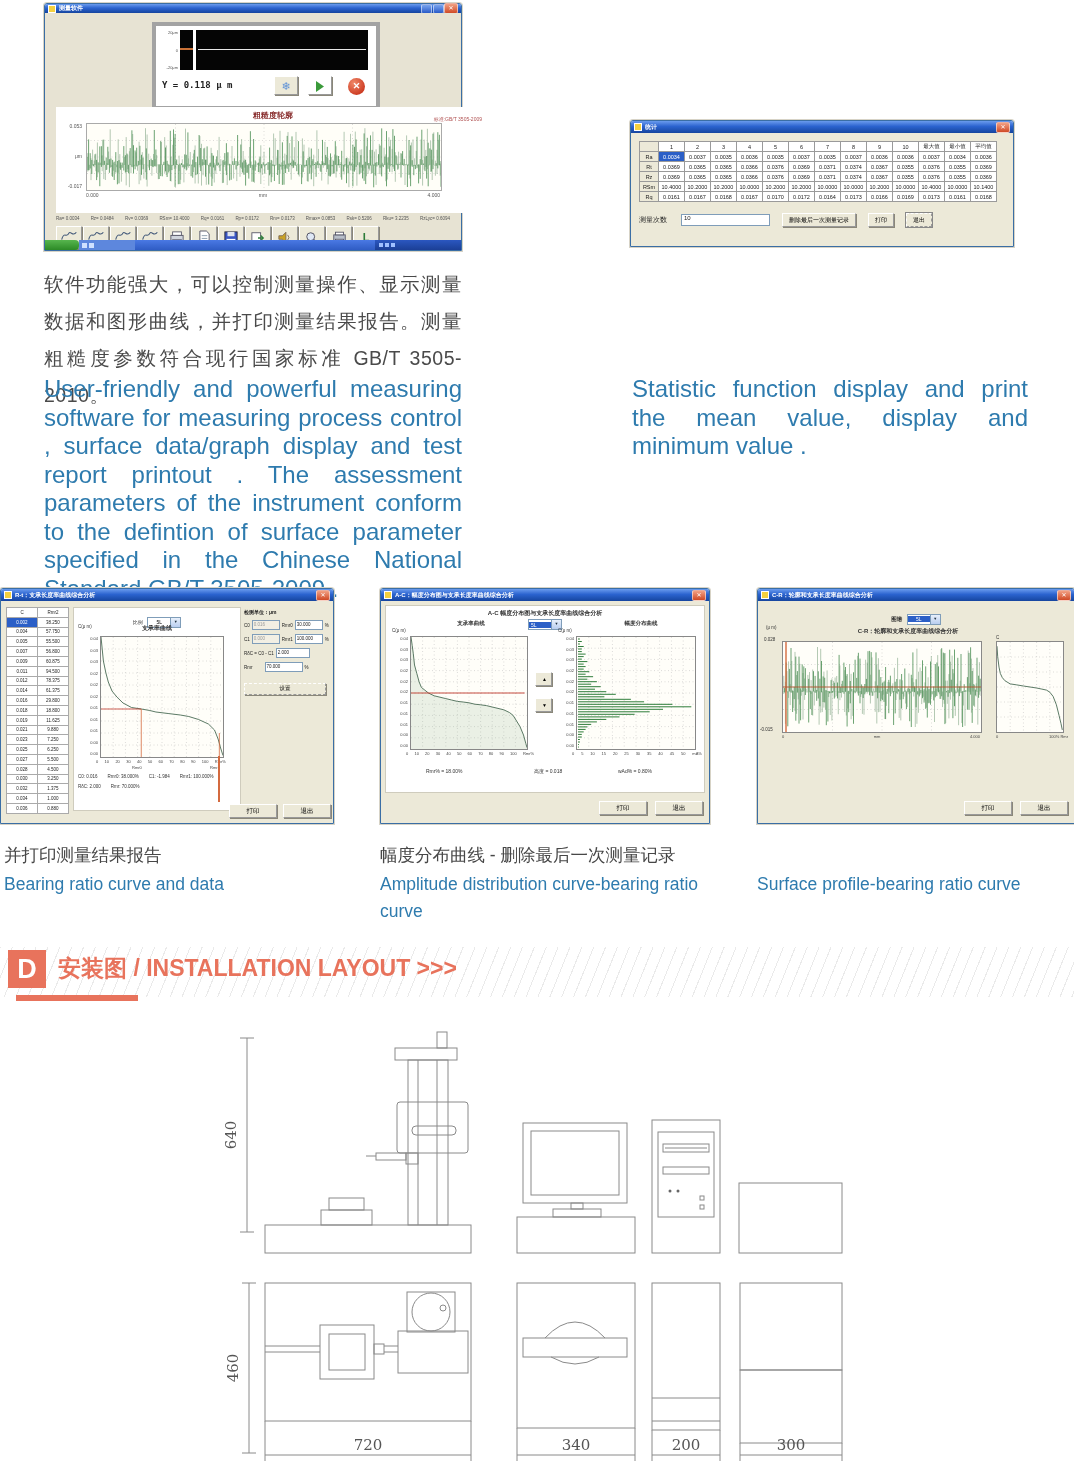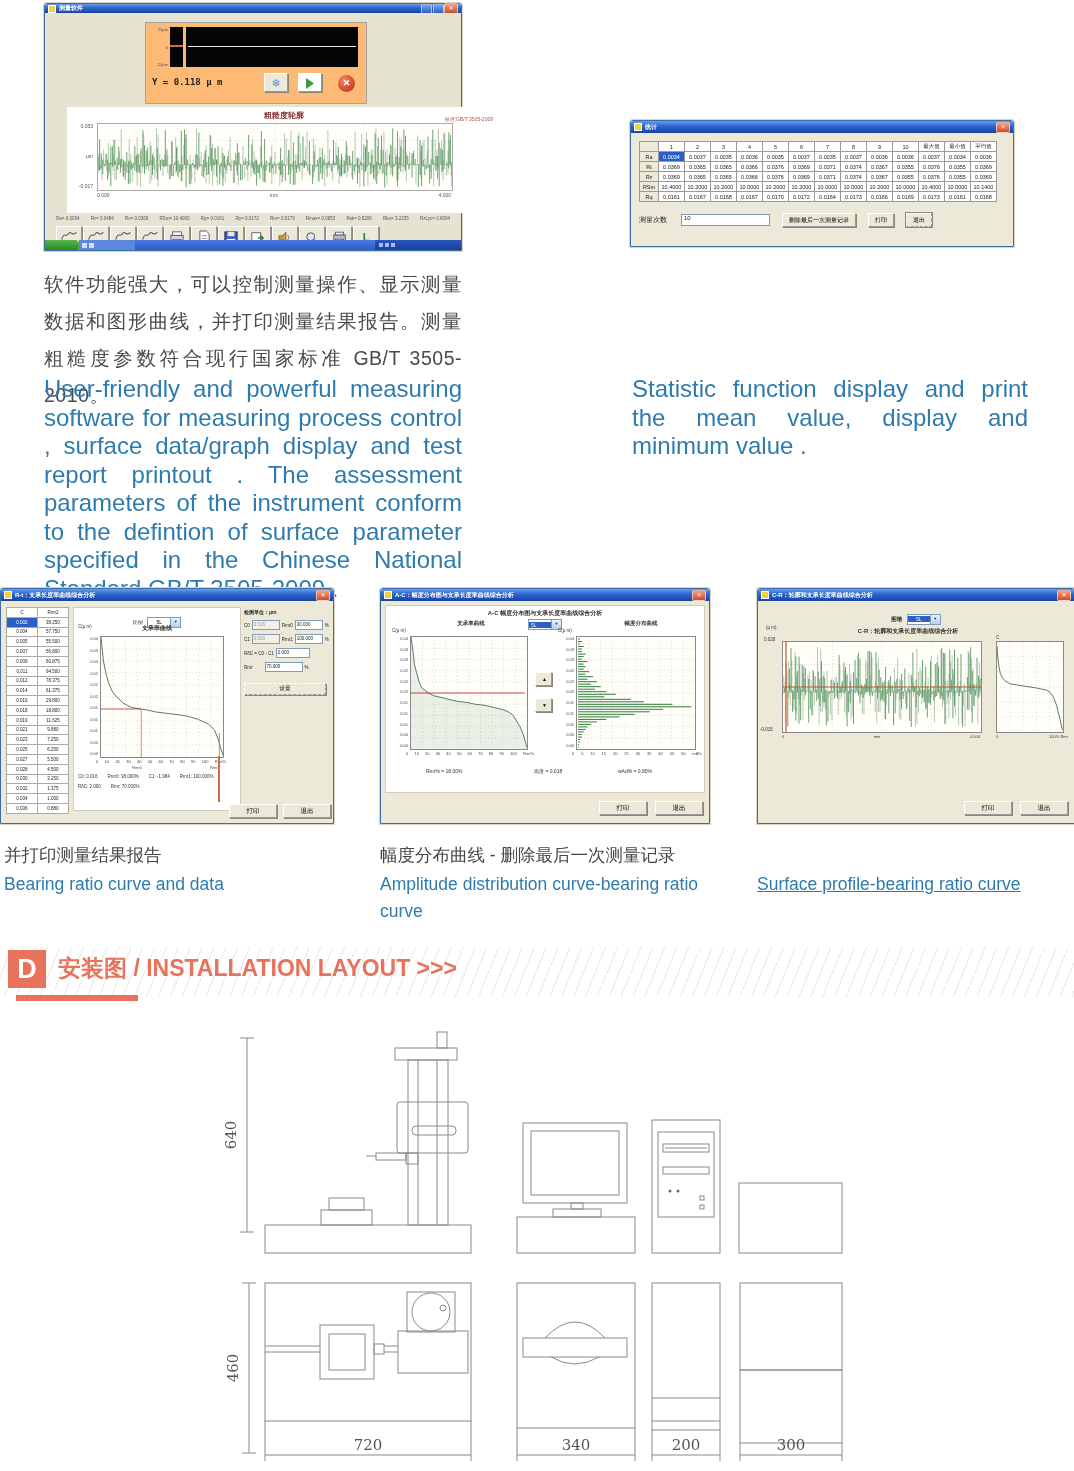--- a/index.html
+++ b/index.html
@@ -14,37 +14,37 @@
   .xbtn{width:12px;height:9px;background:linear-gradient(#f2a083,#cf4a26);border:1px solid #ffffff88;
         border-radius:2px;color:#fff;font-size:6px;line-height:8px;text-align:center;flex:0 0 auto;}
   .mbtn{width:9px;height:8px;background:linear-gradient(#7aa4ee,#2a5bc8);border:1px solid #ffffff88;border-radius:2px;margin-left:1px;}
   .winbody{position:absolute;left:0;top:12px;right:0;bottom:0;background:#ece9d8;}
   .xpbtn{background:#ece9d8;border:1px solid #999;border-top-color:#fff;border-left-color:#fff;
          box-shadow:1px 1px 0 #8a8779;font-family:inherit;}
   
   .main-win{left:44px;top:3px;width:416px;height:246px;}
   .main-win .tb{height:9px;}
   .main-win .winbody{top:9px;background:#e7e3d3;}
-  .scope{position:absolute;left:100px;top:9px;width:220px;height:80px;background:#fdba74;border:1px solid #a3a3a3;}
+  .scope{position:absolute;left:107px;top:9px;width:220px;height:80px;background:#ffffff;border:4px solid #a3a3a3;}
   .scope .slab{position:absolute;left:2px;top:4px;width:20px;height:40px;font-size:4px;color:#555;
                display:flex;flex-direction:column;justify-content:space-between;text-align:right;}
   .scope .blk1{position:absolute;left:24px;top:4px;width:13px;height:40px;background:#050505;}
   .scope .blk1 i{position:absolute;left:0;right:0;top:18px;height:2px;background:#c87137;}
   .scope .blk2{position:absolute;left:40px;top:4px;width:172px;height:40px;background:#050505;}
   .scope .blk2 i{position:absolute;left:2px;right:2px;top:19px;height:1px;background:#e8e8e8;}
   .scope .readout{position:absolute;left:6px;top:54px;font-family:"DejaVu Sans Mono",monospace;
                   font-size:9px;font-weight:bold;color:#222;}
   .scope .sbtn{position:absolute;width:24px;height:19px;top:50px;text-align:center;}
   .snow{left:118px;color:#5b8fd6;font-size:11px;line-height:17px;}
   .play{left:152px;background:#fff;}
   .play svg{margin-top:3px;}
   .stopbtn{left:186px;border:none;background:transparent;box-shadow:none;}
   .stopbtn .c{display:inline-block;width:17px;height:17px;border-radius:50%;background:radial-gradient(circle at 35% 30%,#f08868,#c0200a);
               color:#fff;font-size:9px;line-height:17px;font-weight:bold;}
-  .mchart{position:absolute;left:11px;top:94px;width:434px;height:106px;background:#fff;margin-left:11px;}
+  .mchart{position:absolute;left:11px;top:94px;width:434px;height:106px;background:#fff;}
   .mchart .t{position:absolute;left:0;right:0;top:3px;text-align:center;font-size:8px;font-weight:bold;color:#8a3030;}
   .mchart .std{position:absolute;right:8px;top:9px;font-size:5px;color:#b05050;}
   .mchart .yl{position:absolute;left:2px;top:16px;height:66px;width:24px;font-size:5px;color:#555;
               display:flex;flex-direction:column;justify-content:space-between;text-align:right;}
   .mchart svg{position:absolute;left:30px;top:16px;border:1px solid #aaa;background:#fffef8;}
   .mchart .xl{position:absolute;left:30px;top:85px;width:354px;display:flex;justify-content:space-between;font-size:5px;color:#555;}
   .params{position:absolute;left:11px;top:203px;width:394px;display:flex;justify-content:space-between;
           font-size:4.5px;color:#555;}
   .tbar{position:absolute;left:11px;top:213px;height:24px;display:flex;gap:1px;}
   .tbtn{width:26px;height:23px;display:flex;flex-direction:column;align-items:center;justify-content:center;padding:0;}
@@ -808,21 +808,21 @@
       </div>
       <button class="xpbtn dbtn" style="left:206px;top:200px;">打印</button>
       <button class="xpbtn dbtn" style="left:262px;top:200px;">退出</button>
     </div>
   </div>
 
   <div class="capzh" style="left:4px;top:843px;width:350px;">并打印测量结果报告</div>
   <div class="capen" style="left:4px;top:871px;width:350px;">Bearing ratio curve and data</div>
   <div class="capzh" style="left:380px;top:843px;width:330px;">幅度分布曲线 - 删除最后一次测量记录</div>
   <div class="capen" style="left:380px;top:871px;width:320px;">Amplitude distribution curve-bearing ratio curve</div>
-  <div class="capen" style="left:757px;top:871px;width:316px;text-decoration:underline;">Surface profile-bearing ratio curve</div>
+  <div class="capen" style="left:757px;top:871px;width:316px;">Surface profile-bearing ratio curve</div>
 
   <div class="band"></div>
   <div class="dblk">D</div>
   <div class="stitle">
     <span>安装图</span>
     <span>/ INSTALLATION LAYOUT &gt;&gt;&gt;</span>
   </div>
   <div class="ostrip"></div>
 
   <svg class="layout-svg" width="1074" height="466" viewBox="0 0 1074 466">

